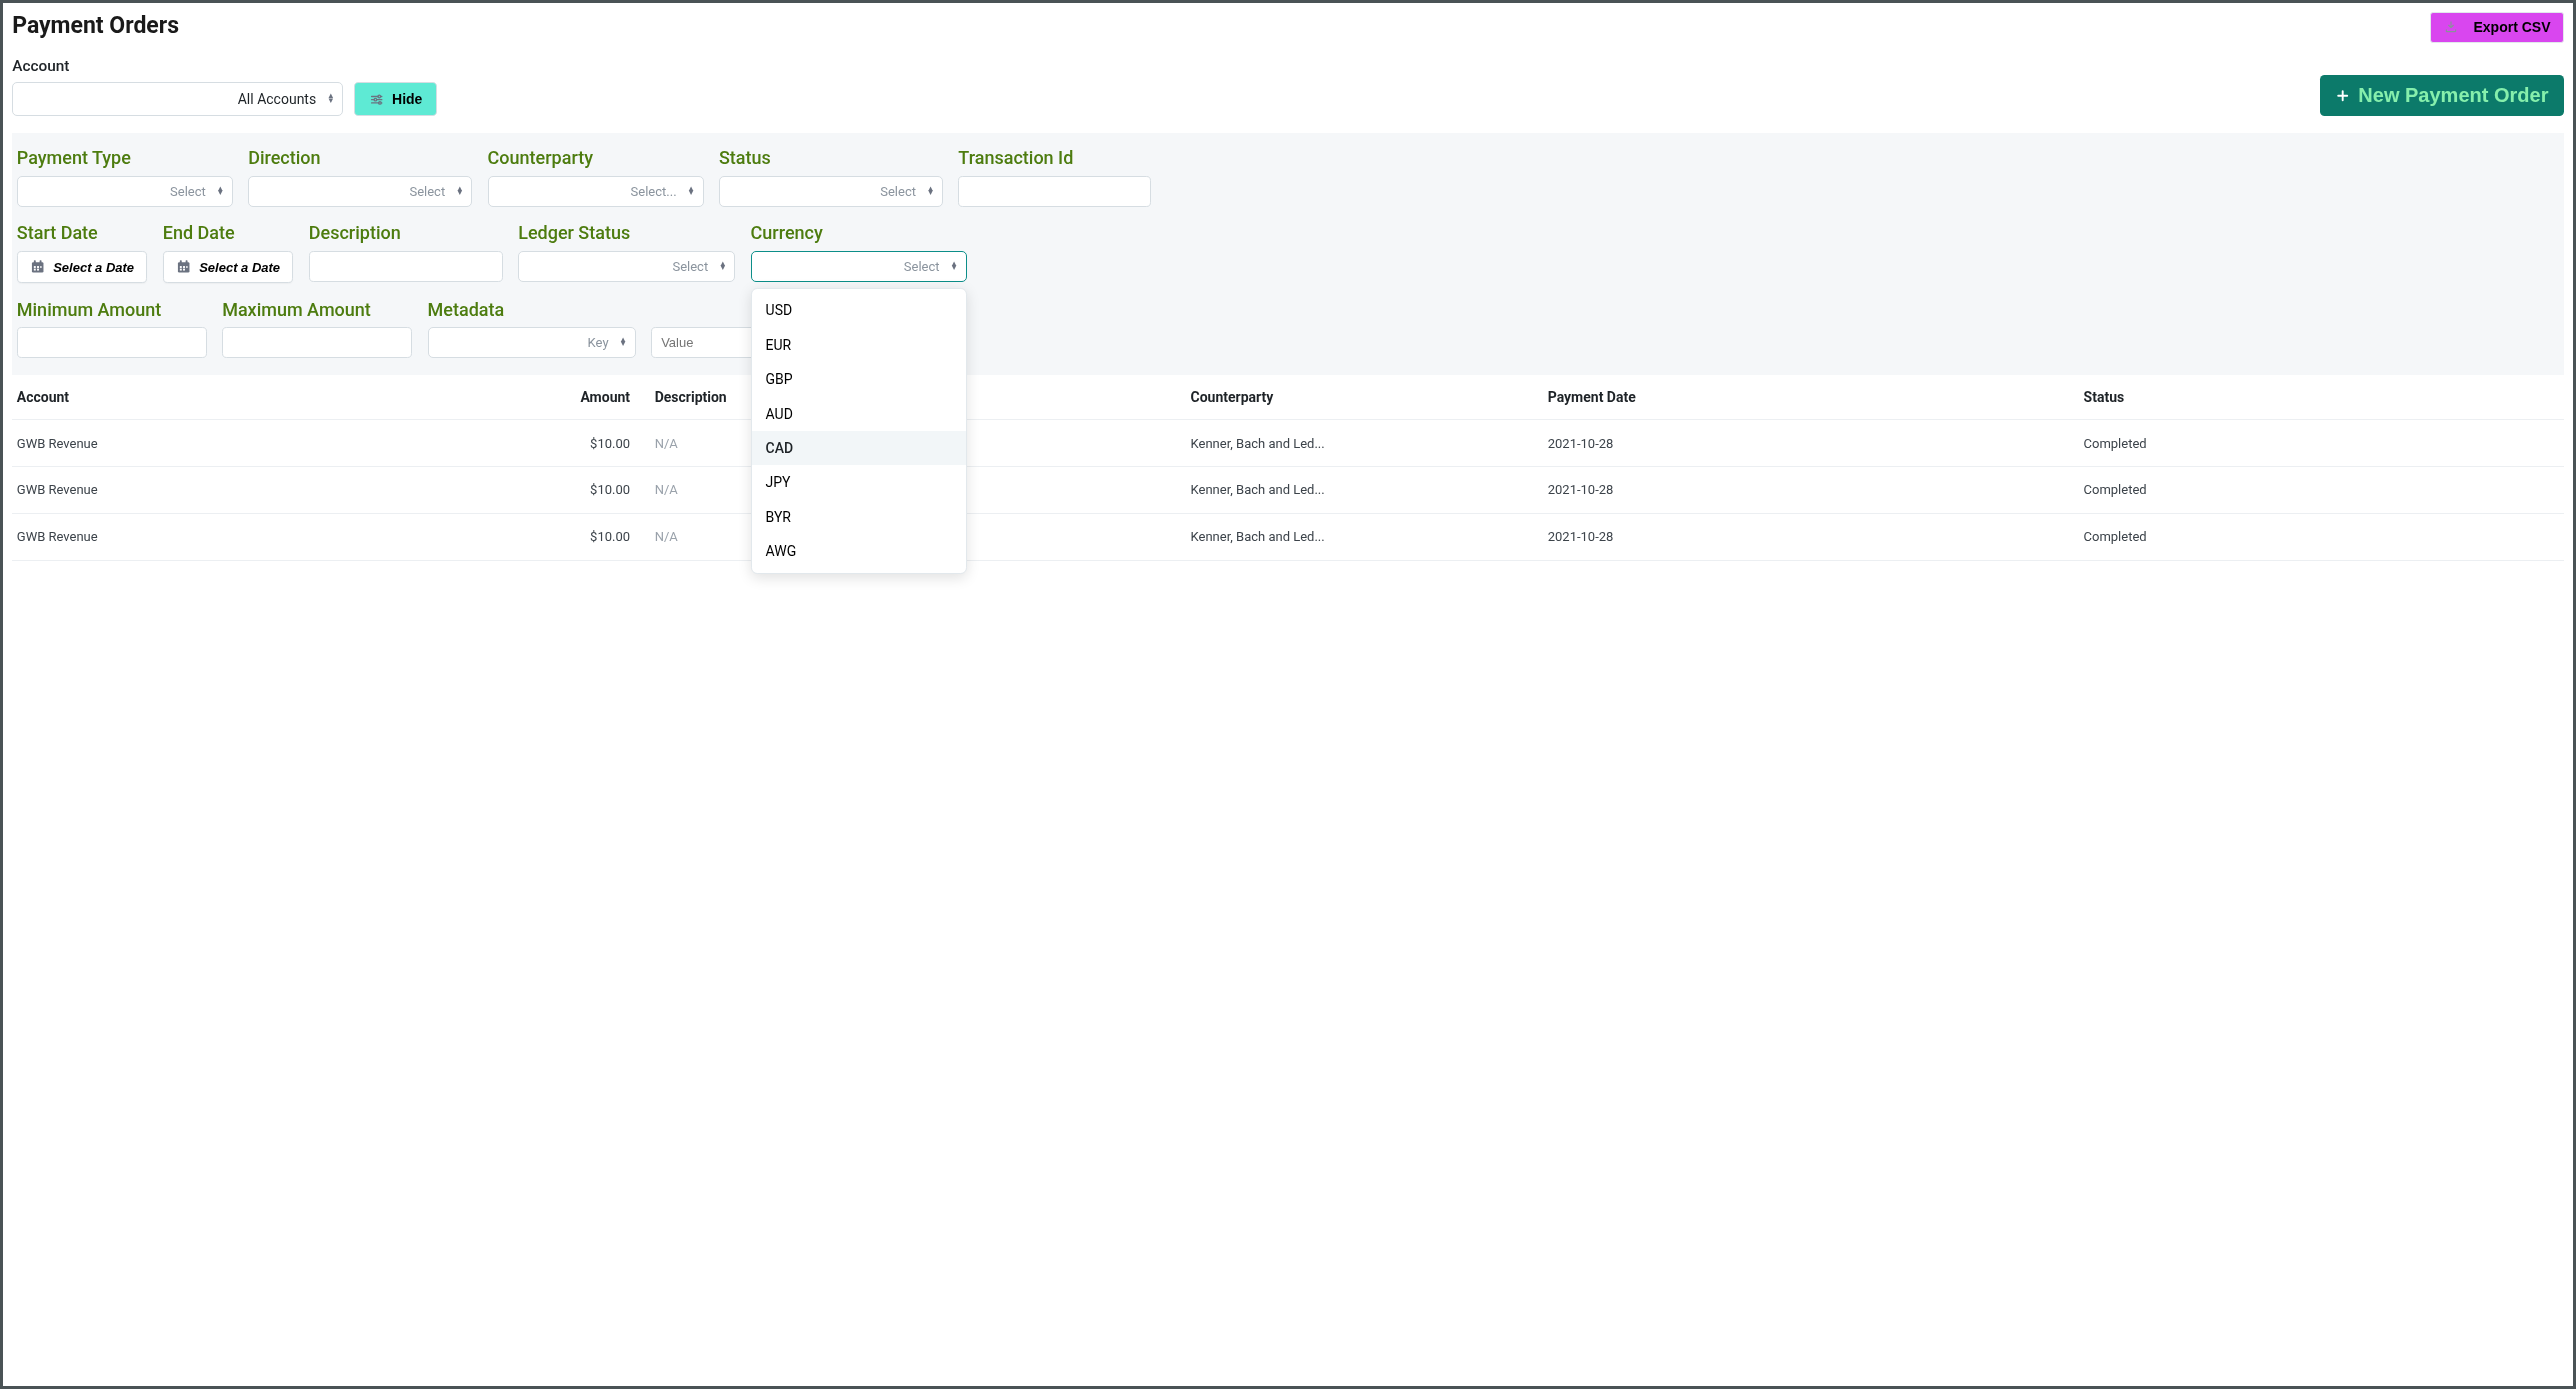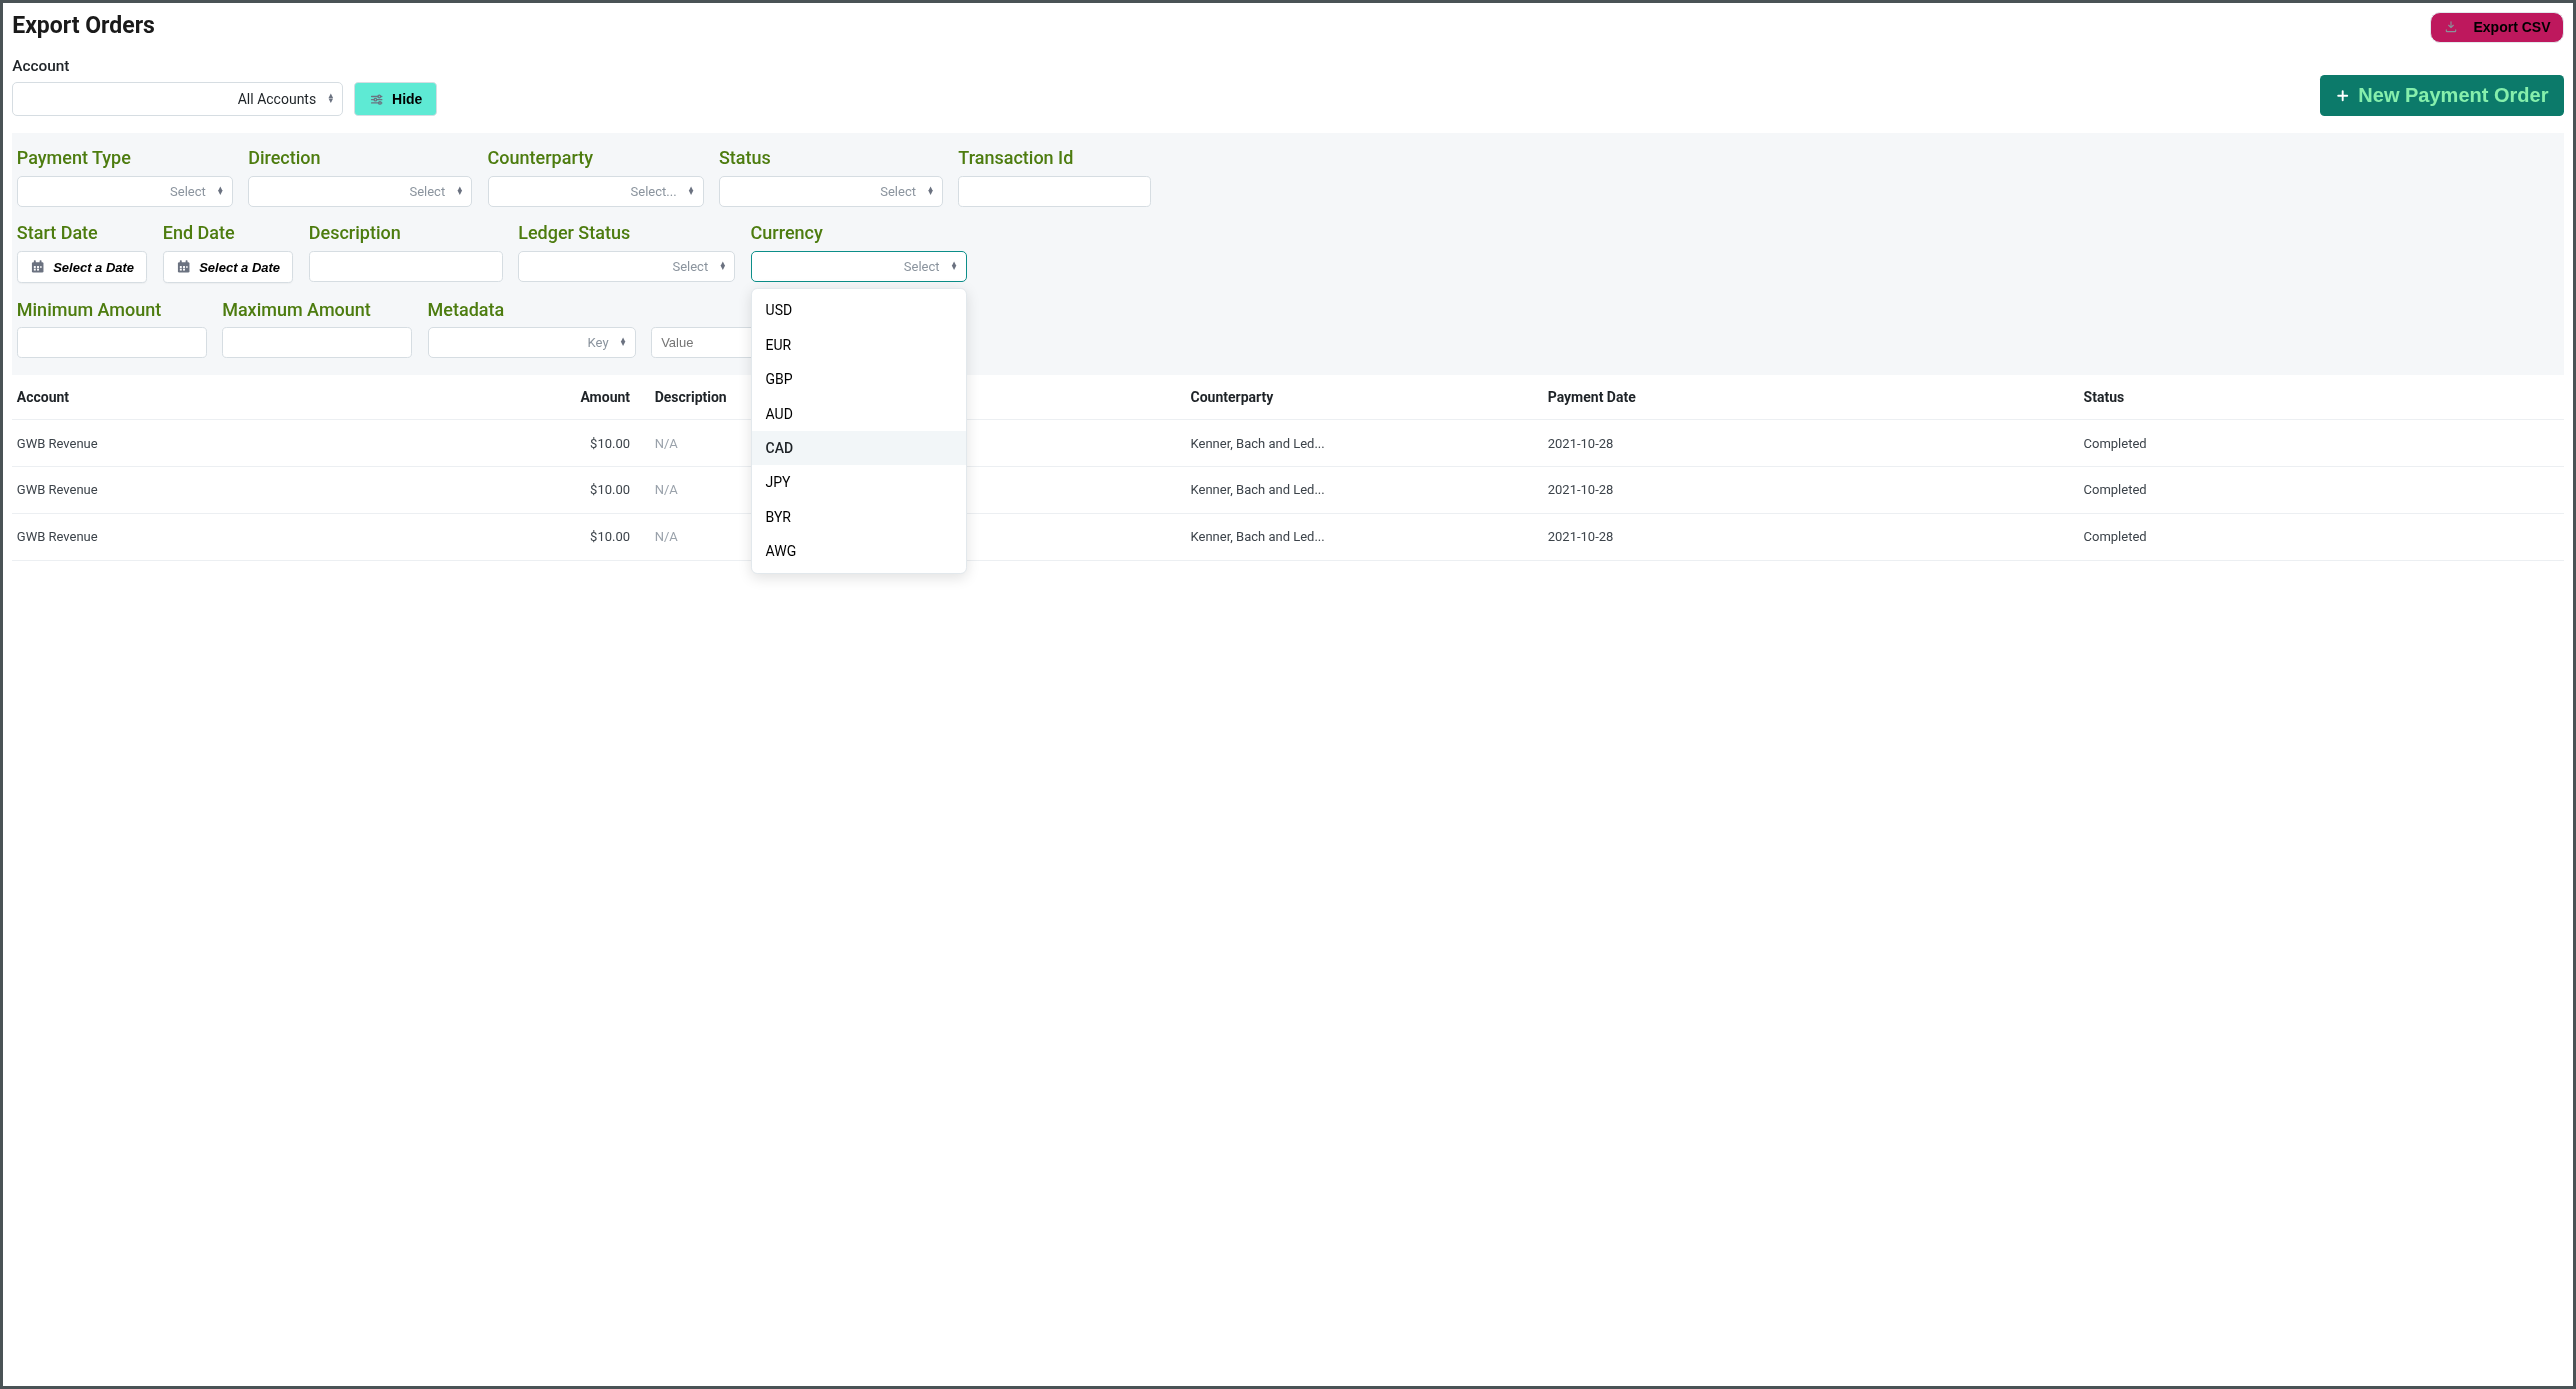--- a/index.html
+++ b/index.html
@@ -20,23 +20,23 @@
     padding: 3.1px 0 14px 0;
   }
   h1.page-title {
     font-size: 23px;
     font-weight: 700;
   }
   .export-btn {
     display: flex;
     align-items: center;
     gap: 16px;
-    background: #be185d;
+    background: #d946ef;
     border: 0.8px solid #e2e8ec;
-    border-radius: 10px;
+    border-radius: 3px;
     padding: 6.2px 12.3px;
     font-size: 14px;
     font-weight: 600;
     cursor: pointer;
   }
   .export-btn svg { width: 14px; height: 14px; stroke: #8a9199; fill:#8a9199;}
   .top-controls {
     display: flex;
     justify-content: space-between;
     align-items: flex-end;
@@ -167,21 +167,21 @@
   .w-amt{width:190px;} .w-meta-k{width:208px;} .w-meta-v{width:146px;}
   .row2-dates { display:flex; gap:15.4px; }
   .meta-row{display:flex; gap:15.4px; align-items:flex-end;}
   .col-account{width:17%;} .col-amount{width:8%;} .col-desc{width:21%;}
   .col-cp{width:14%;} .col-date{width:21%;} .col-status{width:19%;}
 </style>
 </head>
 <body>
 
 <div class="header-row">
-  <h1 class="page-title">Export Orders</h1>
+  <h1 class="page-title">Payment Orders</h1>
   <button class="export-btn">
     <svg viewBox="0 0 24 24">
         <path d="M12 3v10m0 0l-4-4m4 4l4-4M4 17v2a1 1 0 001 1h14a1 1 0 001-1v-2" stroke="#8a9199" stroke-width="2" fill="none" stroke-linecap="round" stroke-linejoin="round"></path>
       </svg>
     <span>Export CSV</span>
   </button>
 </div>
 
 <div class="top-controls">
   <div class="account-group">

